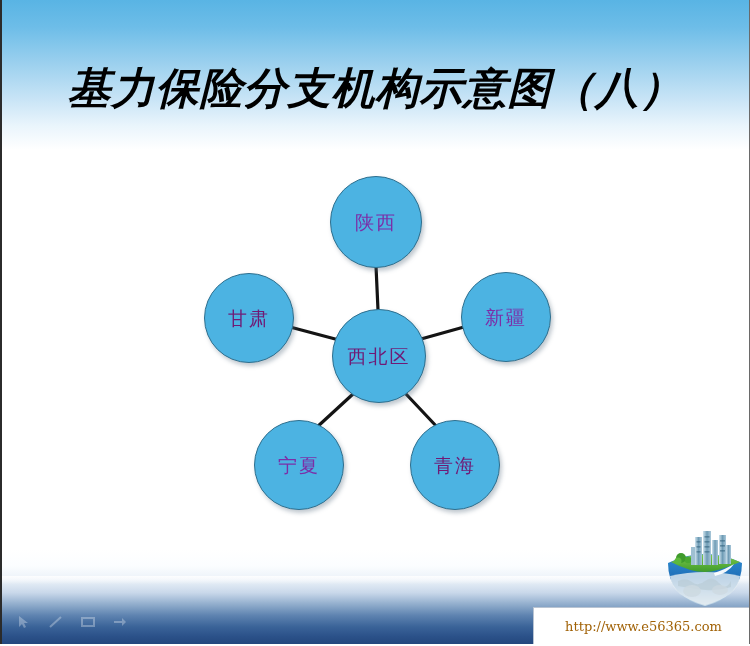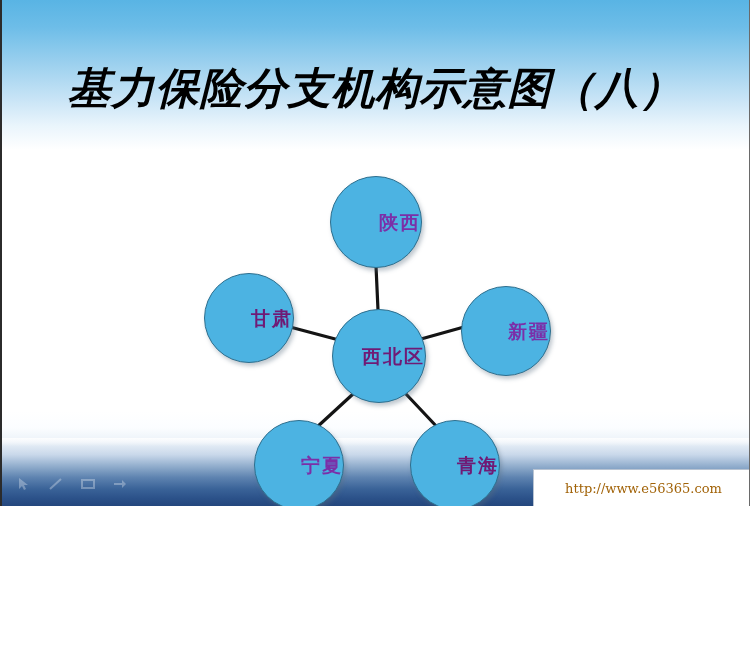--- a/index.html
+++ b/index.html
@@ -7,21 +7,21 @@
     padding: 0;
     background: #ffffff;
   }
   body {
     font-family: "Liberation Sans", sans-serif;
   }
 
   #slide {
     position: relative;
     width: 750px;
-    height: 506px;
+    height: 644px;
     overflow: hidden;
     background: #ffffff;
     border-left: 2px solid #2b2b2b;
     border-right: 1px solid #6a6a6a;
     box-sizing: border-box;
   }
 
   
   .bg-top {
     position: absolute;
@@ -87,23 +87,22 @@
   .diagram svg { display: block; }
 
   .node {
     position: absolute;
     border-radius: 50%;
     background: #4cb3e2;
     border: 1.5px solid #2e6f8e;
     box-shadow: 2px 3px 4px rgba(90,110,130,0.38);
     display: flex;
     align-items: center;
-    justify-content: flex-end;
+    justify-content: center;
     box-sizing: border-box;
-    font-weight: bold;
   }
   .node-label {
     font-family: "DejaVu Serif", "Liberation Serif", serif;
     font-size: 19px;
     letter-spacing: 2px;
     white-space: nowrap;
     line-height: 1;
   }
   .label-dark   { color: #701a75; }
   .label-purple { color: #7b2fa8; }
@@ -174,21 +173,21 @@
   </div>
 
   <div class="node" style="left:328px; top:176px; width:92px; height:92px;">
     <span class="node-label label-purple">陕西</span>
   </div>
 
   <div class="node" style="left:202px; top:273px; width:90px; height:90px;">
     <span class="node-label label-dark">甘肃</span>
   </div>
 
-  <div class="node" style="left:459px; top:286px; width:90px; height:90px;">
+  <div class="node" style="left:459px; top:272px; width:90px; height:90px;">
     <span class="node-label label-purple">新疆</span>
   </div>
 
   <div class="node" style="left:330px; top:309px; width:94px; height:94px;">
     <span class="node-label label-dark">西北区</span>
   </div>
 
   <div class="node" style="left:408px; top:420px; width:90px; height:90px;">
     <span class="node-label label-dark">青海</span>
   </div>

